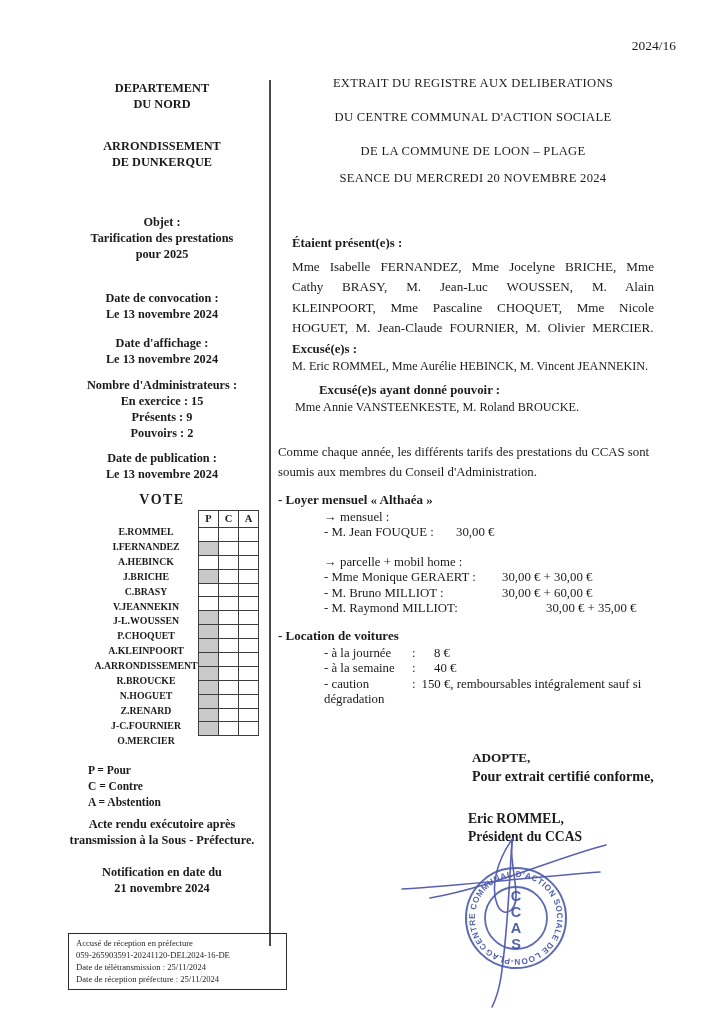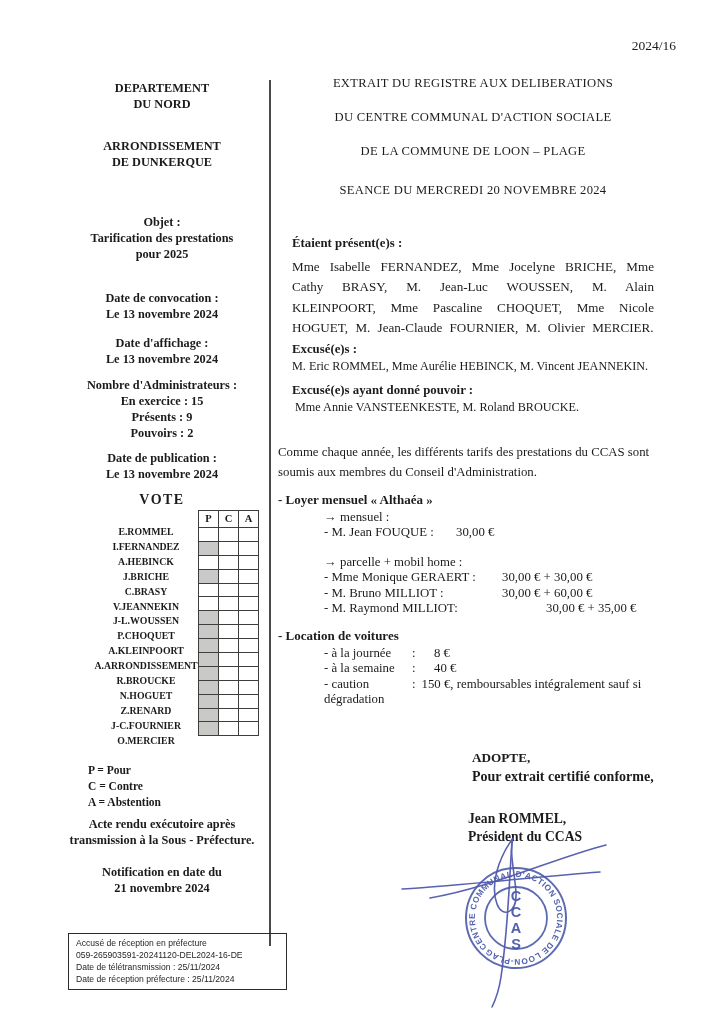--- a/index.html
+++ b/index.html
@@ -34,28 +34,28 @@
   table.vgrid th{font-size:10.5px;font-weight:bold;text-align:center;height:12.9px;}
   table.vgrid td.shaded{background:#c9c9c7;}
   .b-legend{top:682px;text-align:left;padding-left:32px;font-size:11.5px;line-height:16px;}
   .b-acte{top:736px;}
   .b-notif{top:784px;}
   
   .rightcol{position:absolute;left:278px;top:74px;width:390px;font-size:12.8px;}
   .rtitles{position:absolute;top:0;left:0;width:100%;height:150px;}
   .rtitle{position:absolute;left:0;width:100%;text-align:center;font-weight:normal;
           font-size:12.6px;letter-spacing:0.3px;}
-  .t1{top:2px;} .t2{top:36px;} .t3{top:70px;} .t4{top:109px;}
+  .t1{top:2px;} .t2{top:36px;} .t3{top:70px;} .t4{top:97px;}
   .attendance{position:absolute;top:162px;left:14px;width:362px;}
   .lbl{font-weight:bold;font-size:12.8px;}
   .present-text{margin-top:6px;text-align:justify;font-size:13.1px;line-height:20.3px;
                 word-spacing:4px;}
   .excused-lbl{margin-top:4px;}
   .oneline{font-size:12.2px;line-height:17px;white-space:nowrap;margin-top:1px;}
-  .proxy-lbl{margin-top:8px;}
+  .proxy-lbl{margin-top:8px;margin-left:27px;}
   .proxy-text{padding-left:3px;}
   .intro{position:absolute;top:368px;left:0;width:382px;line-height:20px;font-size:12.8px;}
   .loyer{position:absolute;top:418px;left:0;width:385px;line-height:15.5px;}
   .sec-title{font-weight:bold;font-size:13px;}
   .indent{margin-left:46px;}
   .gap14{height:14px;} .gap2{height:2px;}
   .trow{display:flex;}
   .trow .lab{white-space:nowrap;}
   .parc .lab{width:132px;}
   .mobil .lab{width:178px;}
@@ -68,21 +68,21 @@
   .loc:nth-child(3) .sep{display:inline;padding-right:6px;}
   .loc:nth-child(3) .val{display:inline;}
   .adopte{position:absolute;top:676px;left:194px;}
   .adopte-main{font-weight:bold;font-size:13.2px;}
   .adopte-sub{font-weight:bold;font-size:14px;margin-top:3px;}
   .signer{position:absolute;top:736px;left:190px;font-weight:bold;font-size:13.6px;line-height:18px;}
   .stampsvg{position:absolute;top:751px;left:117px;}
   
   .footbox{position:absolute;left:68px;top:933px;width:219px;box-sizing:border-box;
            border:1.5px solid #2c2c2c;padding:4px 7px;
-           font-family:Liberation Sans, sans-serif;font-size:8.6px;line-height:1.38;color:#262626;}
+           font-family:Liberation Serif, serif;font-size:8.6px;line-height:1.38;color:#262626;}
 </style>
 </head>
 <body>
 
 <div class="pagenum">2024/16</div>
 <div class="divider"></div>
 
 <div class="leftcol">
   <div class="blk b-dept preline">DEPARTEMENT
 DU NORD</div>
@@ -284,21 +284,21 @@
         <div class="trow loc"><span class="lab">- caution</span><span class="sep">:</span><span class="val">150 €, remboursables intégralement sauf si dégradation</span></div>
       </div>
   </div>
 
   <div class="adopte">
     <div class="adopte-main">ADOPTE,</div>
     <div class="adopte-sub">Pour extrait certifié conforme,</div>
   </div>
 
   <div class="signer">
-    <div>Jean ROMMEL,</div>
+    <div>Eric ROMMEL,</div>
     <div>Président du CCAS</div>
   </div>
 
   <svg class="stampsvg" width="230" height="199" viewBox="0 0 230 199">
     <defs>
       <path id="ringPath" d="M 92,122 A 41,41 0 1,1 150,64 A 41,41 0 1,1 92,122"></path>
     </defs>
 
     <circle cx="121" cy="93" r="50" fill="none" stroke="#3f51a5" stroke-width="2" opacity="0.85"></circle>
     <circle cx="121" cy="93" r="31" fill="none" stroke="#3f51a5" stroke-width="1.8" opacity="0.85"></circle>

